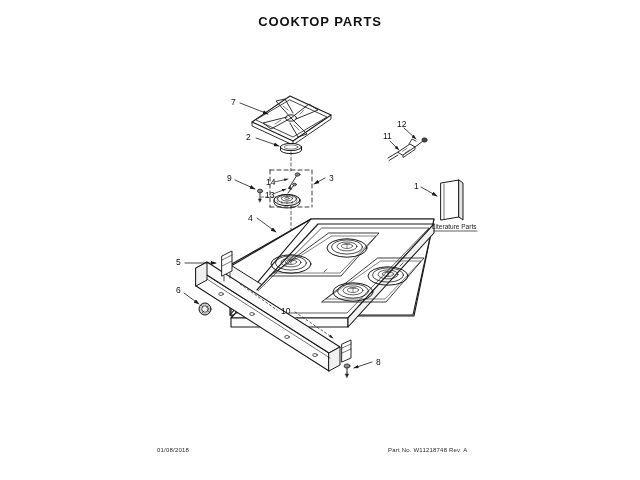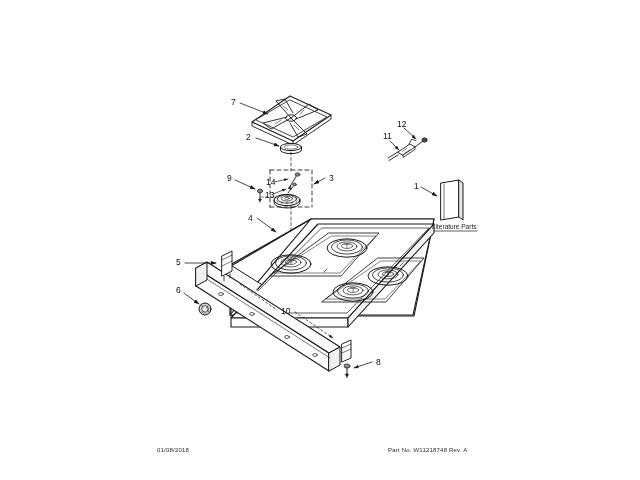--- a/index.html
+++ b/index.html
@@ -55,20 +55,21 @@
   #footer-partno {
     left: 388px;
     top: 447px;
   }
 </style>
 </head>
 <body>
 
 <div id="page">
 
+  <div id="page-title">COOKTOP PARTS</div>
 
   <svg id="diagram-svg" viewBox="0 0 640 480">
     <defs>
       <marker id="arrowhead" markerWidth="7" markerHeight="5" refX="6.5" refY="2.5" orient="auto">
         <polygon points="0,0 7,2.5 0,5" fill="#1a1a1a"></polygon>
       </marker>
       <marker id="arrowheadsm" markerWidth="6" markerHeight="4.2" refX="5.6" refY="2.1" orient="auto">
         <polygon points="0,0 6,2.1 0,4.2" fill="#1a1a1a"></polygon>
       </marker>
     </defs>

